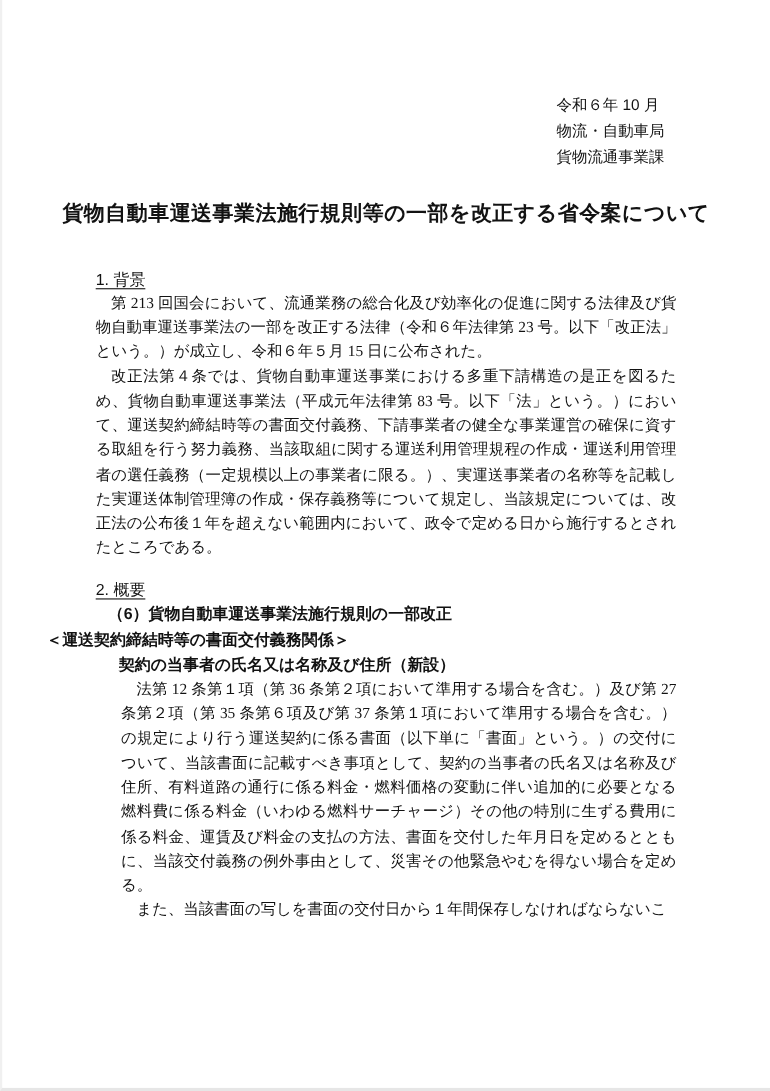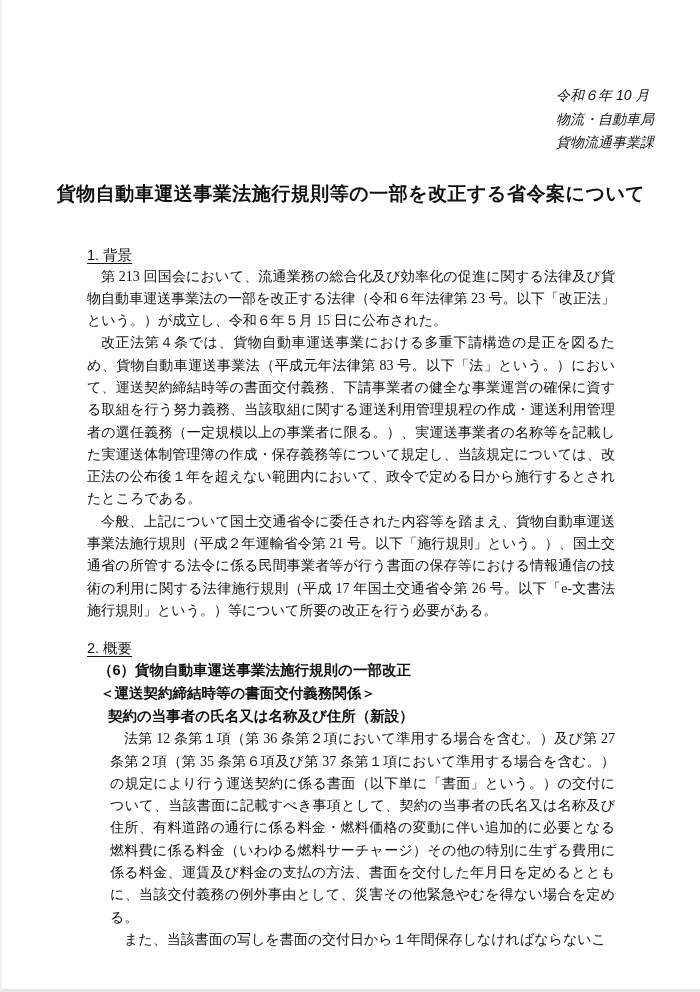--- a/index.html
+++ b/index.html
@@ -13,22 +13,21 @@
     width: 700px; height: 992px;
     background: #ffffff;
     border-left: 2px solid #f0f0f0;
     border-bottom: 3px solid #e6e6e6;
     padding-top: 84px;
     color: #121212;
     overflow: hidden;
   }
   .header-block {
     text-align: right;
-    padding-right: 46px;
-    font-style: italic;
+    padding-right: 96px;
   }
   .header-inner {
     display: inline-block;
     text-align: left;
     font-size: 14px;
     line-height: 23.5px;
   }
   .doc-title {
     margin-top: 26px;
     text-align: center;
@@ -57,21 +56,21 @@
     text-indent: 1em;
     font-family: Liberation Serif, serif;
   }
   .subhead {
     margin: 0;
     font-size: 14.5px;
     font-weight: bold;
     line-height: 23px;
   }
   .subhead-1 { margin-left: 96px; }
-  .subhead-2 { margin-left: 98px; }
+  .subhead-2 { margin-left: 40px; }
   .subhead-3 { margin-left: 106px; }
   .body-par-indent {
     margin-left: 108px;
     width: 505px;
   }
 </style>
 </head>
 <body>
 
 <div class="page">
@@ -85,21 +84,20 @@
   </div>
 
   <div class="doc-title">貨物自動車運送事業法施行規則等の一部を改正する省令案について</div>
 
   <div class="sec-heading sec1-heading">
     <span class="u">1. 背景</span>
   </div>
 
   <p class="body-par">第 213 回国会において、流通業務の総合化及び効率化の促進に関する法律及び貨物自動車運送事業法の一部を改正する法律（令和６年法律第 23 号。以下「改正法」という。）が成立し、令和６年５月 15 日に公布された。</p>
   <p class="body-par">改正法第４条では、貨物自動車運送事業における多重下請構造の是正を図るため、貨物自動車運送事業法（平成元年法律第 83 号。以下「法」という。）において、運送契約締結時等の書面交付義務、下請事業者の健全な事業運営の確保に資する取組を行う努力義務、当該取組に関する運送利用管理規程の作成・運送利用管理者の選任義務（一定規模以上の事業者に限る。）、実運送事業者の名称等を記載した実運送体制管理簿の作成・保存義務等について規定し、当該規定については、改正法の公布後１年を超えない範囲内において、政令で定める日から施行するとされたところである。</p>
-  <p class="body-par">今般、上記について国土交通省令に委任された内容等を踏まえ、貨物自動車運送事業法施行規則（平成２年運輸省令第 21 号。以下「施行規則」という。）、国土交通省の所管する法令に係る民間事業者等が行う書面の保存等における情報通信の技術の利用に関する法律施行規則（平成 17 年国土交通省令第 26 号。以下「e-文書法施行規則」という。）等について所要の改正を行う必要がある。</p>
 
   <div class="sec-heading sec2-heading">
     <span class="u">2. 概要</span>
   </div>
 
   <p class="subhead subhead-1">（6）貨物自動車運送事業法施行規則の一部改正</p>
   <p class="subhead subhead-2">＜運送契約締結時等の書面交付義務関係＞</p>
   <p class="subhead subhead-3">契約の当事者の氏名又は名称及び住所（新設）</p>
 
   <p class="body-par body-par-indent">法第 12 条第１項（第 36 条第２項において準用する場合を含む。）及び第 27 条第２項（第 35 条第６項及び第 37 条第１項において準用する場合を含む。）の規定により行う運送契約に係る書面（以下単に「書面」という。）の交付について、当該書面に記載すべき事項として、契約の当事者の氏名又は名称及び住所、有料道路の通行に係る料金・燃料価格の変動に伴い追加的に必要となる燃料費に係る料金（いわゆる燃料サーチャージ）その他の特別に生ずる費用に係る料金、運賃及び料金の支払の方法、書面を交付した年月日を定めるとともに、当該交付義務の例外事由として、災害その他緊急やむを得ない場合を定める。</p>

